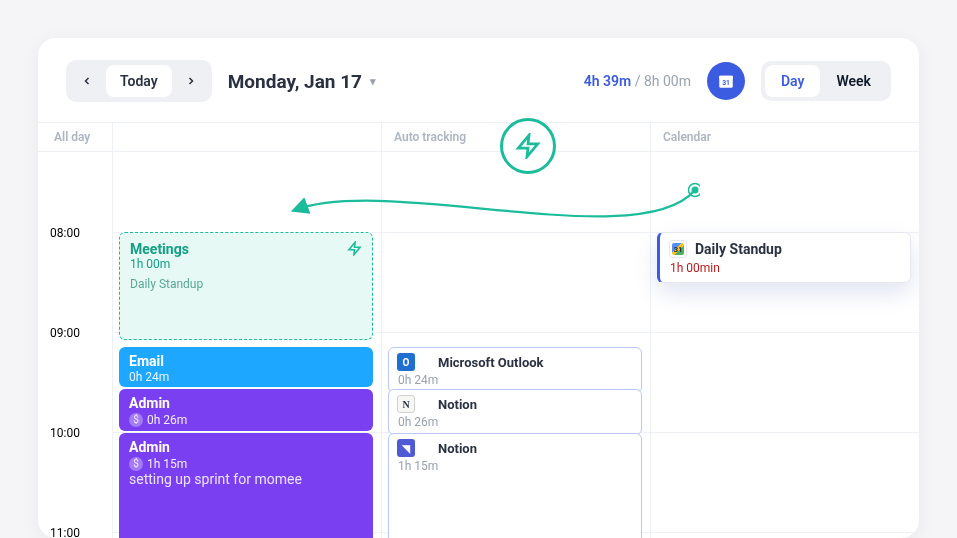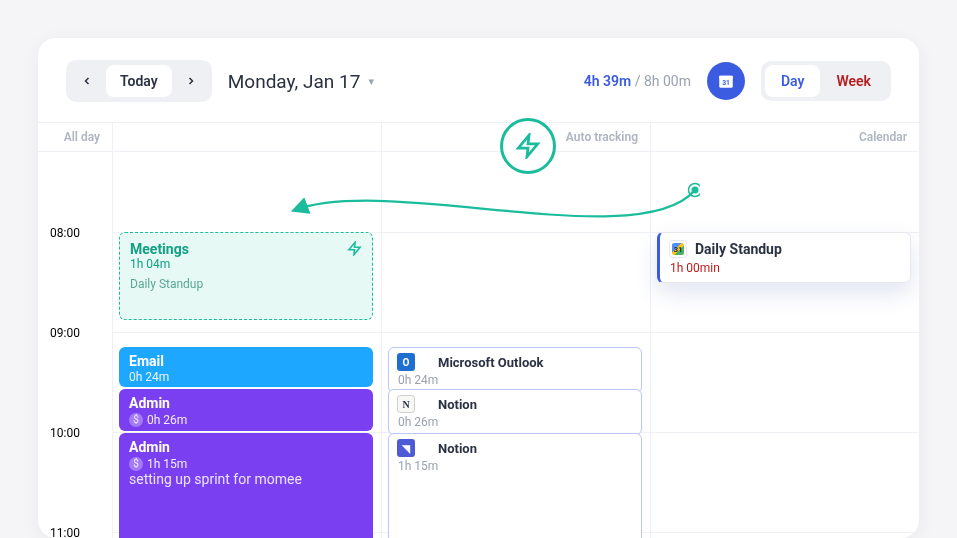--- a/index.html
+++ b/index.html
@@ -52,21 +52,21 @@
     background: #fff;
     padding: 8px 14px;
     border-radius: 8px;
     font-size: 14px;
     font-weight: 600;
     color: #2a3142;
     cursor: pointer;
   }
   .date-title {
     font-size: 19px;
-    font-weight: 400;
+    font-weight: 700;
     color: #2a3142;
     display: flex;
     align-items: center;
     gap: 8px;
   }
   .date-title .chev { color: #9aa2b1; font-size: 11px; }
   .spacer { flex: 1; }
   .time-stat { font-size: 14px; color: #9aa2b1; }
   .time-stat .accent { color: #3b5be0; font-weight: 600; }
   .cal-badge {
@@ -85,39 +85,38 @@
     background: #eef0f4;
     border-radius: 10px;
     padding: 4px;
   }
   .view-toggle .opt {
     padding: 8px 16px;
     font-size: 14px;
     font-weight: 600;
     border-radius: 8px;
     cursor: pointer;
-    color: #b91c1c;
+    color: #0f172a;
   }
   .view-toggle .opt.active {
     background: #fff;
     color: #3b5be0;
   }
   .grid-header {
     display: grid;
     grid-template-columns: 74px 1fr 1fr 1fr;
     border-top: 1px solid #edf0f5;
     border-bottom: 1px solid #edf0f5;
   }
   .grid-header .cell {
     padding: 7px 12px;
     font-size: 12px;
     font-weight: 600;
     color: #aeb5c2;
     border-left: 1px solid #edf0f5;
-    text-align: right;
   }
   .grid-header .cell:first-child { border-left: none; padding-left: 16px; }
   .grid-body {
     position: relative;
     height: 420px;
     display: grid;
     grid-template-columns: 74px 1fr 1fr 1fr;
   }
   .col {
     position: relative;
@@ -294,23 +293,23 @@
       <div class="time-label" style="top:280px">10:00</div>
       <div class="time-label" style="top:380px">11:00</div>
     </div>
 
     <div class="col">
       <div class="hour-line" style="top:80px"></div>
       <div class="hour-line" style="top:180px"></div>
       <div class="hour-line" style="top:280px"></div>
       <div class="hour-line" style="top:380px"></div>
 
-      <div class="event-dashed" style="top:80px;height:88px">
+      <div class="event-dashed" style="top:80px;height:108px">
         <div class="title">Meetings</div>
-        <div class="dur">1h 04m</div>
+        <div class="dur">1h 00m</div>
         <div class="sub">Daily Standup</div>
         <span class="bolt-small">
           <svg width="15" height="15" viewBox="0 0 24 24" fill="none" stroke="currentColor" stroke-width="2.5">
               <polygon points="13 2 3 14 12 14 11 22 21 10 12 10 13 2"></polygon>
             </svg>
         </span>
       </div>
 
       <div class="event" style="top:195px;height:40px;background:#1ea7ff">
         <div class="title">Email</div>

